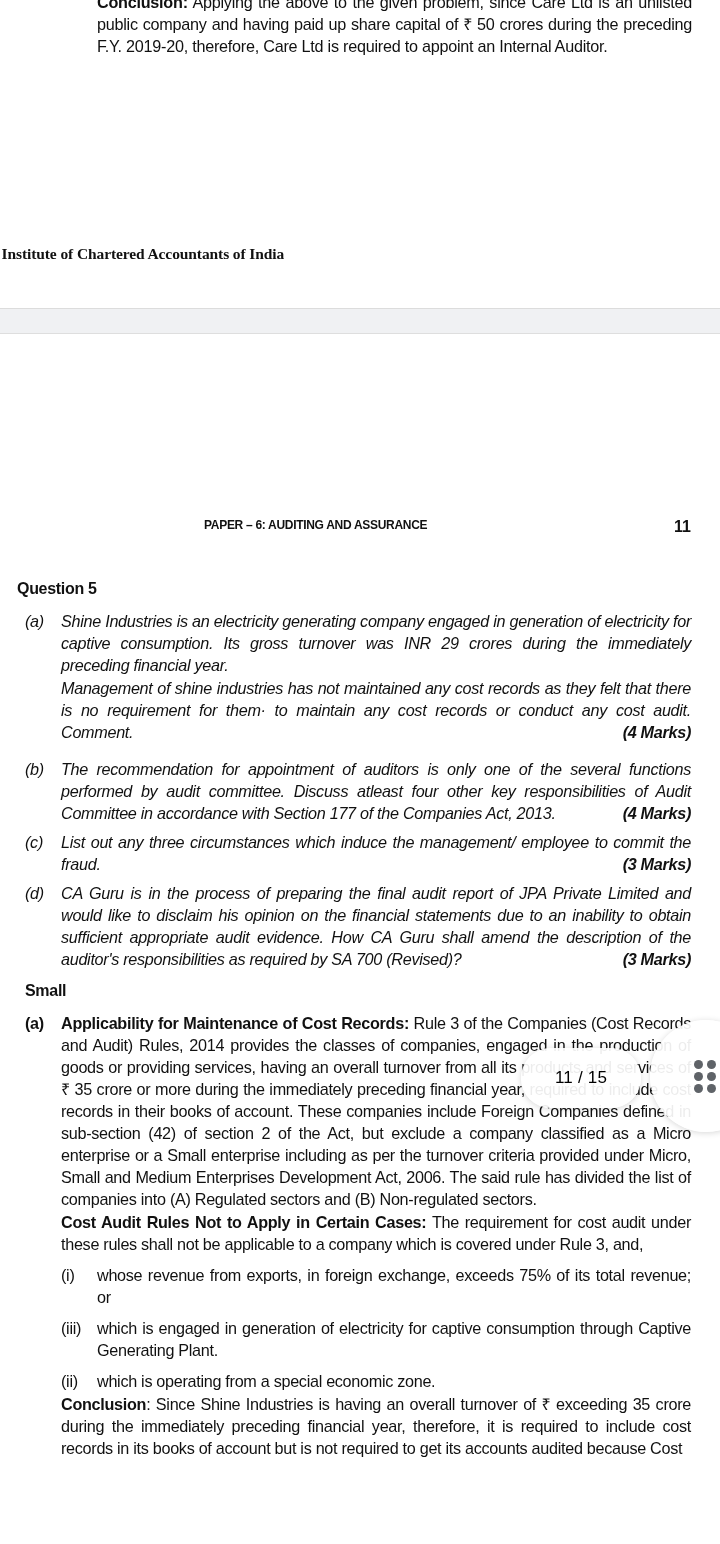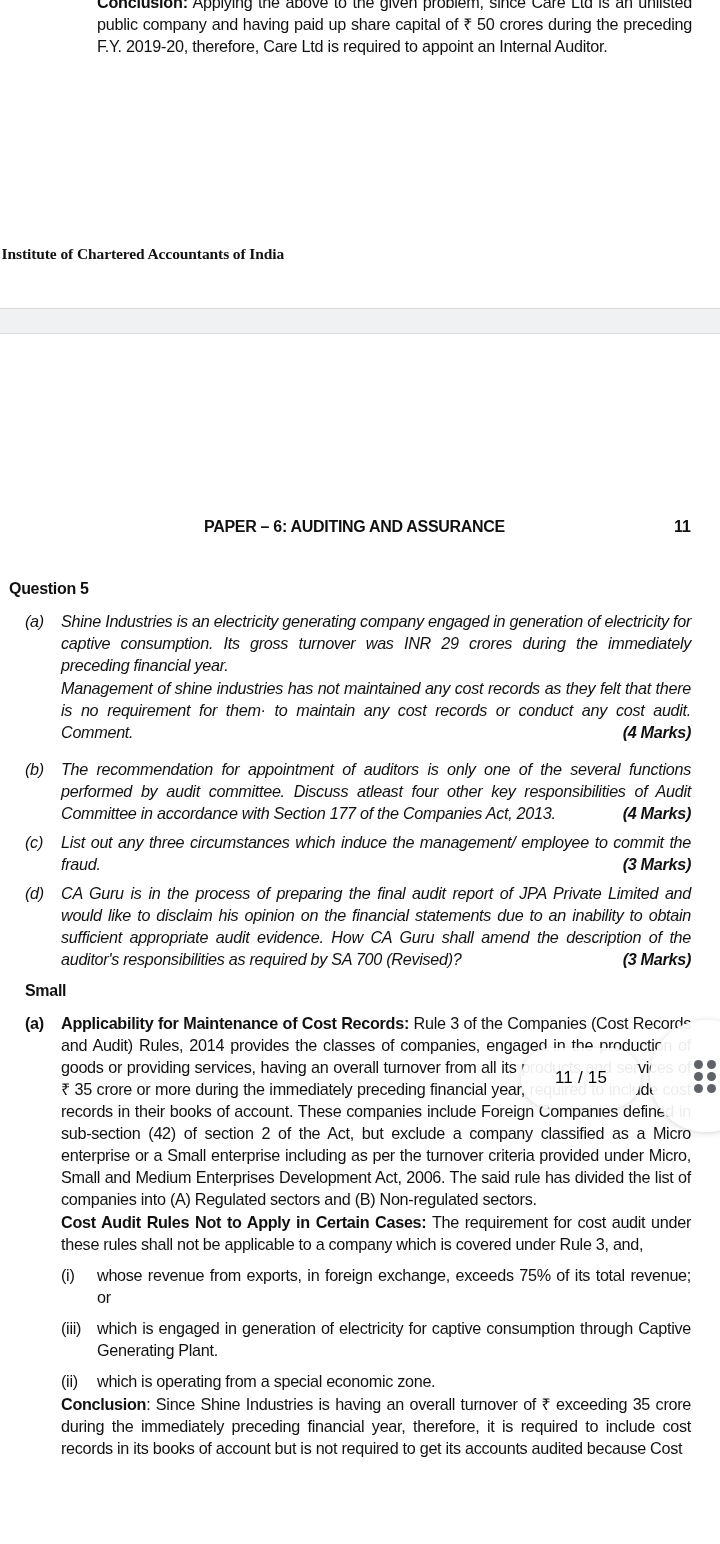--- a/index.html
+++ b/index.html
@@ -29,28 +29,28 @@
     position: absolute; left: 0; top: 308px; width: 720px; height: 26px;
     background: #f0f1f3;
     border-top: 1px solid #dcdcdc; border-bottom: 1px solid #dedede;
     box-sizing: border-box;
   }
 
   
   .page { position: absolute; left: 0; top: 334px; width: 720px; height: 1210px; background: #fff; overflow: hidden; }
   .header-title {
     position: absolute; left: 204px; top: 184px;
-    font-weight: bold; font-size: 16px; letter-spacing: -0.3px;
+    font-weight: bold; font-size: 12px; letter-spacing: -0.3px;
   }
   .header-pageno {
     position: absolute; left: 674px; top: 184px;
     font-weight: bold; font-size: 16px;
   }
   .q-heading {
-    position: absolute; left: 9px; top: 246px;
+    position: absolute; left: 17px; top: 246px;
     font-weight: bold; font-size: 16px; letter-spacing: -0.3px;
   }
   .item {
     position: absolute; left: 25px; width: 666px;
     font-size: 16.2px; line-height: 22px; letter-spacing: -0.3px;
   }
   .item .label { position: absolute; left: 0; top: 0; width: 36px; }
   .item .body { margin-left: 36px; text-align: justify; }
   .italic { font-style: italic; }
   .marks { float: right; font-weight: bold; font-style: italic; }

